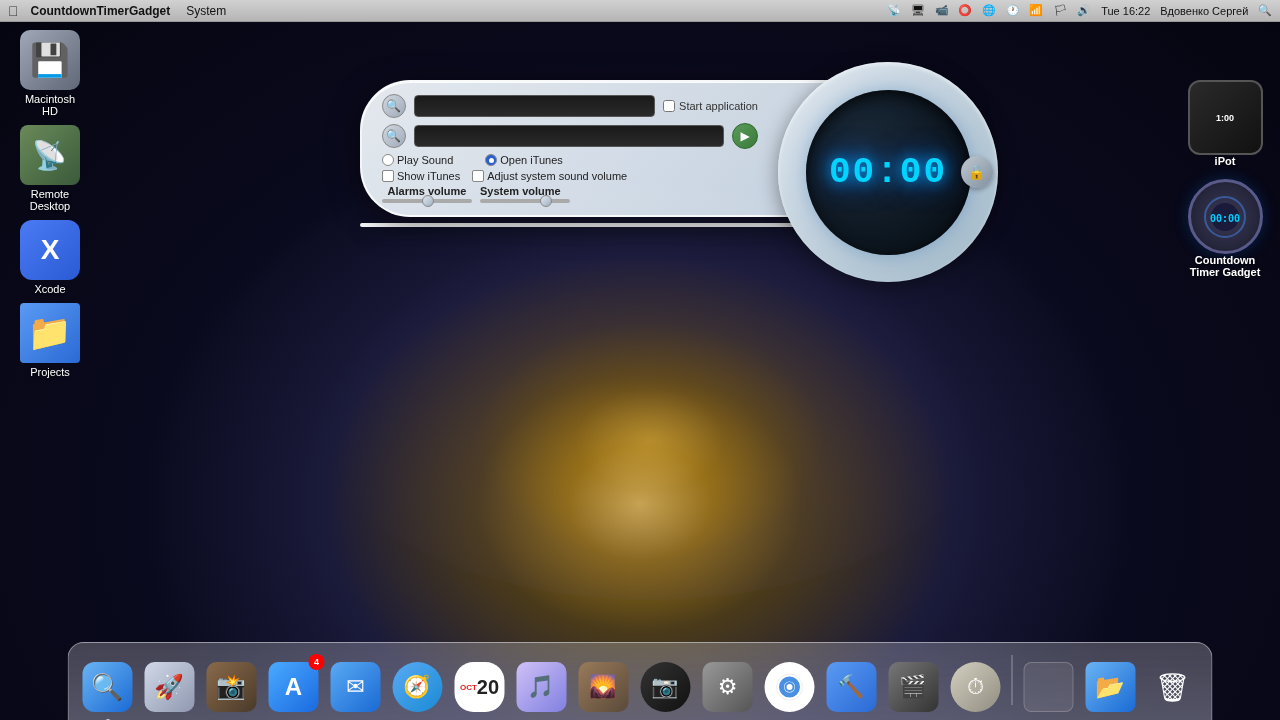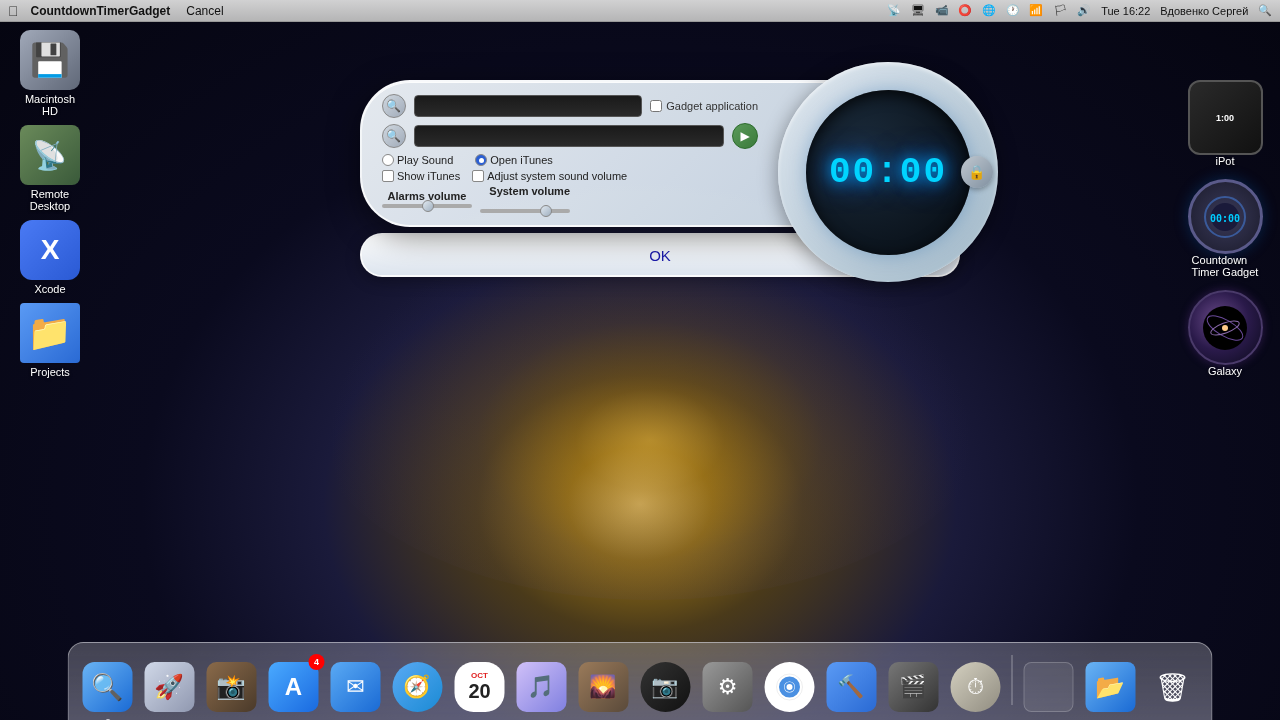--- a/index.html
+++ b/index.html
@@ -158,21 +158,23 @@
     .right-item {
       display: flex;
       flex-direction: column;
       align-items: center;
       width: 90px;
       cursor: pointer;
     }
     .right-item-label {
       font-size: 11px;
       color: white;
+      text-align: center;
       text-shadow: 0 1px 3px rgba(0,0,0,0.8);
+      font-weight: bold;
     }
 
     
     .ipot-widget {
       width: 75px;
       height: 75px;
       border-radius: 12px;
       background: linear-gradient(135deg, #2a2a2a, #111);
       border: 2px solid #555;
       display: flex;
@@ -355,21 +357,21 @@
       align-items: center;
       justify-content: center;
       color: white;
       font-size: 12px;
       cursor: pointer;
       flex-shrink: 0;
     }
 
     .radio-group {
       display: flex;
-      gap: 22px;
+      gap: 32px;
       font-size: 11px;
       color: #222;
       margin: 4px 0;
     }
     .radio-option {
       display: flex;
       align-items: center;
       gap: 3px;
     }
     .radio-input {
@@ -501,21 +503,21 @@
     }
   </style>
 </head>
 <body>
 
 <div class="desktop">
 
   <div class="menubar">
     <span class="menubar-apple"></span>
     <span class="menubar-app-name">CountdownTimerGadget</span>
-    <span class="menubar-item">Cancel</span>
+    <span class="menubar-item">System</span>
     <div class="menubar-right">
 
       <span>📡</span>
       <span>🖥</span>
       <span>📹</span>
       <span>⭕</span>
       <span>🌐</span>
       <span>🕐</span>
       <span>📶</span>
       <span>🏳</span>
@@ -566,31 +568,20 @@
       <div class="countdown-widget">
         <svg width="50" height="50" viewBox="0 0 50 50">
           <circle cx="25" cy="25" r="20" fill="none" stroke="#3a5a9a" stroke-width="2"></circle>
           <circle cx="25" cy="25" r="14" fill="#1a1a3a"></circle>
           <text x="25" y="30" text-anchor="middle" fill="#00ccff" font-size="10" font-family="monospace" font-weight="bold">00:00</text>
         </svg>
       </div>
       <span class="right-item-label">Countdown<br>Timer Gadget</span>
     </div>
 
-    <div class="right-item">
-      <div class="galaxy-widget">
-        <svg width="50" height="50" viewBox="0 0 50 50">
-          <circle cx="25" cy="25" r="22" fill="radial-gradient"></circle>
-          <ellipse cx="25" cy="25" rx="20" ry="8" fill="none" stroke="#6a4a9a" stroke-width="1" transform="rotate(30 25 25)"></ellipse>
-          <ellipse cx="25" cy="25" rx="15" ry="5" fill="none" stroke="#8a6aaa" stroke-width="1" transform="rotate(-20 25 25)"></ellipse>
-          <circle cx="25" cy="25" r="3" fill="#ffcc88"></circle>
-        </svg>
-      </div>
-      <span class="right-item-label">Galaxy</span>
-    </div>
   </div>
 
   <div class="dialog-container">
     <div class="gadget-body">
 
       <div class="timer-circle">
         <div class="timer-outer-ring">
 
           <div class="timer-inner">
             <span class="timer-display">00:00</span>
@@ -600,21 +591,21 @@
       </div>
 
       <div class="gadget-form">
 
 
         <div class="form-row">
           <div class="search-icon-btn">🔍</div>
           <input class="text-input" type="text" value="" style="background: linear-gradient(rgb(26, 26, 26), rgb(42, 42, 42)); border: 1px solid rgb(85, 85, 85); border-radius: 4px; color: rgb(153, 153, 153); font-size: 11px; height: 22px; flex: 1 1 0%; padding: 0px 6px;">
           <div class="checkbox-row">
             <input type="checkbox" style="width: 12px; height: 12px;">
-            <span>Gadget application</span>
+            <span>Start application</span>
           </div>
         </div>
 
         <div class="form-row">
           <div class="search-icon-btn">🔍</div>
           <input type="text" value="" style="background: linear-gradient(rgb(26, 26, 26), rgb(42, 42, 42)); border: 1px solid rgb(85, 85, 85); border-radius: 4px; color: rgb(153, 153, 153); font-size: 11px; height: 22px; flex: 1 1 0%; padding: 0px 6px; min-width: 200px;">
           <div class="play-btn">▶</div>
         </div>
 
         <div class="radio-group">
@@ -639,33 +630,32 @@
           </div>
         </div>
 
         <div class="volume-section">
           <div style="display:flex;flex-direction:column;align-items:center;gap:2px;">
             <span class="volume-label">Alarms volume</span>
             <div class="slider-track">
               <div class="slider-thumb" style="left: 40px;"></div>
             </div>
           </div>
-          <div style="display:flex;flex-direction:column;align-items:flex-end;gap:12px;">
+          <div style="display:flex;flex-direction:column;align-items:flex-start;gap:2px;">
             <span class="volume-label">System volume</span>
             <div class="slider-track">
               <div class="slider-thumb" style="left: 60px;"></div>
             </div>
           </div>
         </div>
 
       </div>
     </div>
 
     <div class="button-row">
-      <button class="dialog-btn">OK</button>
     </div>
   </div>
 
   <div class="dock">
 
     <div class="dock-icon" style="position:relative;">
       <div class="dock-icon-inner finder-icon" style="background:linear-gradient(135deg,#6ab4f4,#1a6ad4); font-size:26px;">🔍</div>
       <div class="dock-dot"></div>
     </div>
 
@@ -684,21 +674,21 @@
 
     <div class="dock-icon">
       <div class="dock-icon-inner" style="background:linear-gradient(135deg,#5aaaf4,#1a6ad4); font-size:22px;">✉</div>
     </div>
 
     <div class="dock-icon">
       <div class="dock-icon-inner" style="background:linear-gradient(135deg,#5aaaf4,#1a8ad4); border-radius:50%; font-size:22px;">🧭</div>
     </div>
 
     <div class="dock-icon">
-      <div class="dock-icon-inner" style="background:white; border-radius:19px; flex-direction:column; font-size:11px; font-weight:bold; color:#e02020;">
+      <div class="dock-icon-inner" style="background:white; border-radius:19px; flex-direction:row; font-size:11px; font-weight:bold; color:#e02020;">
         <span style="font-size:8px; color:#e02020; font-weight:bold;">OCT</span>
         <span style="font-size:20px; color:#222; font-weight:bold;">20</span>
       </div>
     </div>
 
     <div class="dock-icon">
       <div class="dock-icon-inner" style="background:linear-gradient(135deg,#d0c0f8,#8080e0); font-size:22px;">🎵</div>
     </div>
 
     <div class="dock-icon">

